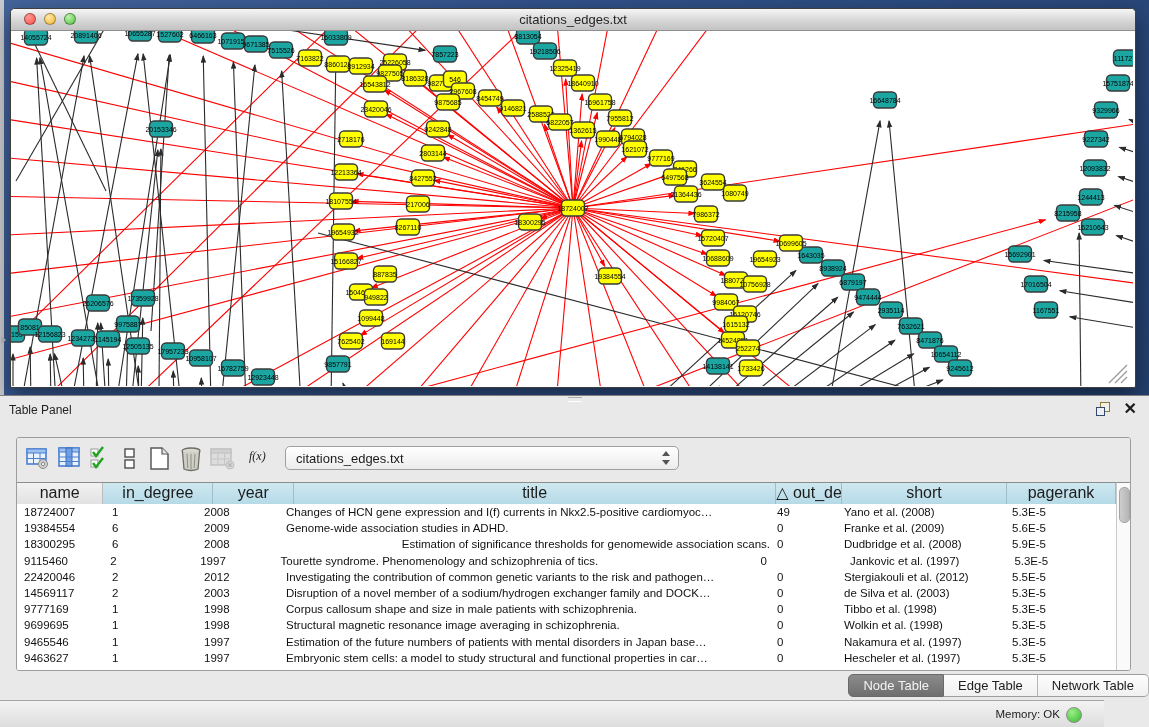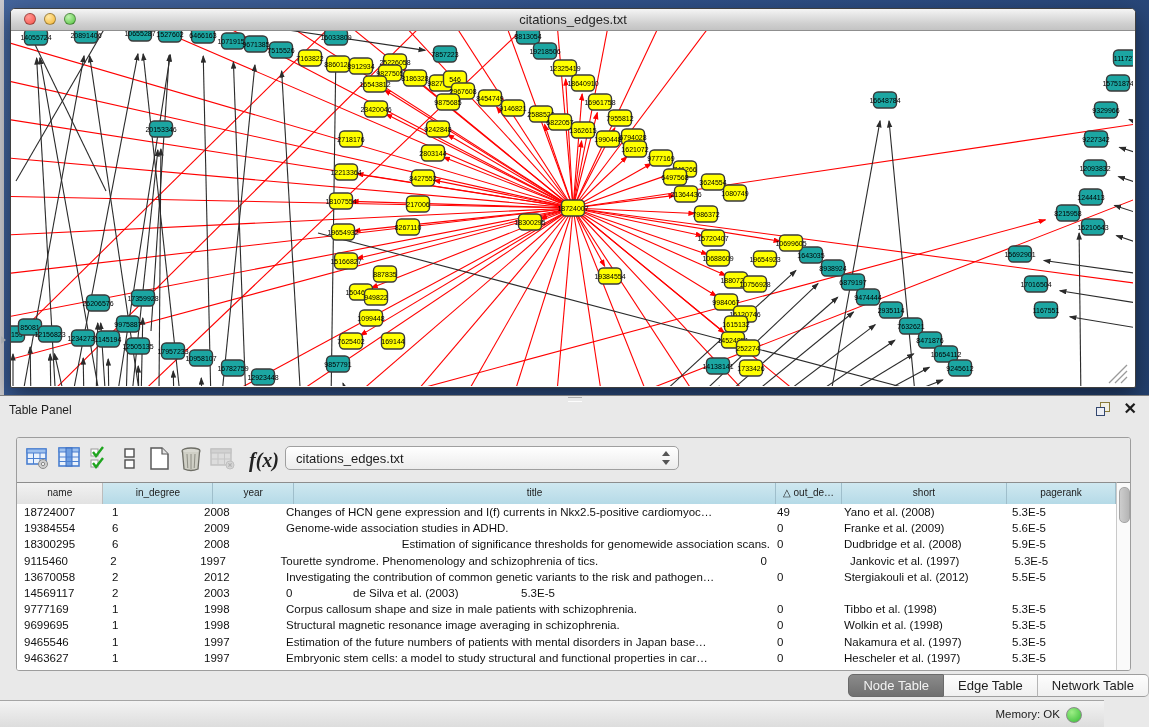--- a/index.html
+++ b/index.html
@@ -37,32 +37,32 @@
   .panel-btns{position:absolute;right:12px;top:6px;display:flex;gap:14px;align-items:center;}
   .float-ico{position:relative;width:14px;height:14px;}
   .float-ico .sq1{position:absolute;right:0;top:0;width:8px;height:8px;border:1.4px solid #8a7b3a;background:#f2f0e4;}
   .float-ico .sq2{position:absolute;left:0;bottom:0;width:7px;height:7px;border:1.4px solid #33476f;background:#eceef4;}
   .close-x{font-size:16px;font-weight:bold;color:#1c1c1c;line-height:14px;cursor:default;}
 
   .content-box{position:absolute;left:16px;top:41px;width:1115px;height:234px;
     border:1px solid #9d9d9d;border-radius:3px;background:#fff;box-sizing:border-box;overflow:hidden;}
   .toolbar{position:relative;height:44px;background:#e9e9e9;}
   .tb-ico{position:absolute;top:8px;}
-  .fx{font-family:"Liberation Serif",serif;font-style:italic;font-weight:bold;font-size:20px;color:#222;}
+  .fx{font-family:"Liberation Serif",serif;font-style:italic;font-weight:normal;font-size:12px;color:#222;}
   .combo{position:absolute;left:268px;top:8px;width:394px;height:24px;border:1px solid #9f9f9f;border-radius:5px;
     background:linear-gradient(#ffffff,#ececec);box-sizing:border-box;}
   .combo-val{position:absolute;left:10px;top:4px;font-size:13px;color:#1b1b1b;}
   .combo-arrows{position:absolute;right:7px;top:3px;width:9px;height:16px;}
   .combo-arrows .up{position:absolute;top:1px;left:0;width:0;height:0;border-left:4.5px solid transparent;border-right:4.5px solid transparent;border-bottom:5px solid #555;}
   .combo-arrows .dn{position:absolute;bottom:1px;left:0;width:0;height:0;border-left:4.5px solid transparent;border-right:4.5px solid transparent;border-top:5px solid #555;}
 
   .grid{position:absolute;left:0;top:44px;right:14px;bottom:0;border-top:1px solid #8d8d8d;}
   .hrow{display:flex;height:21px;border-bottom:1px solid #9fb7c0;}
   .hcell{box-sizing:border-box;height:21px;background:linear-gradient(#cfe8f0,#b5dae7);
-    border-right:1px solid #9fbecb;font-size:10px;color:#1c1c1c;text-align:center;line-height:20px;
+    border-right:1px solid #9fbecb;font-size:16px;color:#1c1c1c;text-align:center;line-height:20px;
     overflow:hidden;white-space:nowrap;}
   .hcell.hplain{background:linear-gradient(#f2f2f2,#e2e2e2);border-right:1px solid #bcbcbc;}
   .rows{position:absolute;left:0;top:21px;right:0;bottom:0;background:#fff;overflow:hidden;}
   .trow{display:flex;height:16.2px;}
   .tcell{box-sizing:border-box;padding-left:7px;font-size:11.5px;color:#111;line-height:16px;
     overflow:hidden;white-space:nowrap;}
   .vscroll{position:absolute;right:0;top:44px;bottom:0;width:14px;background:#fafafa;border-left:1px solid #c9c9c9;border-top:1px solid #8d8d8d;box-sizing:border-box;}
   .vthumb{position:absolute;left:2px;top:4px;width:9px;height:34px;border-radius:5px;background:linear-gradient(90deg,#cdcdcd,#b5b5b5);border:1px solid #a5a5a5;}
 
   
@@ -808,32 +808,33 @@
             <div class="trow">
               <div class="tcell" style="width: 88px;">9115460</div>
               <div class="tcell" style="width: 92px;">2</div>
               <div class="tcell" style="width: 82px;">1997</div>
               <div class="tcell" style="width: 491px;">Tourette syndrome. Phenomenology and schizophrenia of tics.</div>
               <div class="tcell" style="width: 67px;">0</div>
               <div class="tcell" style="width: 168px; margin-left: 24px;">Jankovic et al. (1997)</div>
               <div class="tcell" style="width: 111px;">5.3E-5</div>
             </div>
             <div class="trow">
-              <div class="tcell" style="width: 88px;">13670058</div>
+              <div class="tcell" style="width: 88px;">22420046</div>
               <div class="tcell" style="width: 92px;">2</div>
               <div class="tcell" style="width: 82px;">2012</div>
               <div class="tcell" style="width: 491px;">Investigating the contribution of common genetic variants to the risk and pathogen…</div>
               <div class="tcell" style="width: 67px;">0</div>
               <div class="tcell" style="width: 168px;">Stergiakouli et al. (2012)</div>
               <div class="tcell" style="width: 111px;">5.5E-5</div>
             </div>
             <div class="trow">
               <div class="tcell" style="width: 88px;">14569117</div>
               <div class="tcell" style="width: 92px;">2</div>
               <div class="tcell" style="width: 82px;">2003</div>
+              <div class="tcell" style="width: 491px;">Disruption of a novel member of a sodium/hydrogen exchanger family and DOCK…</div>
               <div class="tcell" style="width: 67px;">0</div>
               <div class="tcell" style="width: 168px;">de Silva et al. (2003)</div>
               <div class="tcell" style="width: 111px;">5.3E-5</div>
             </div>
             <div class="trow">
               <div class="tcell" style="width: 88px;">9777169</div>
               <div class="tcell" style="width: 92px;">1</div>
               <div class="tcell" style="width: 82px;">1998</div>
               <div class="tcell" style="width: 491px;">Corpus callosum shape and size in male patients with schizophrenia.</div>
               <div class="tcell" style="width: 67px;">0</div>

